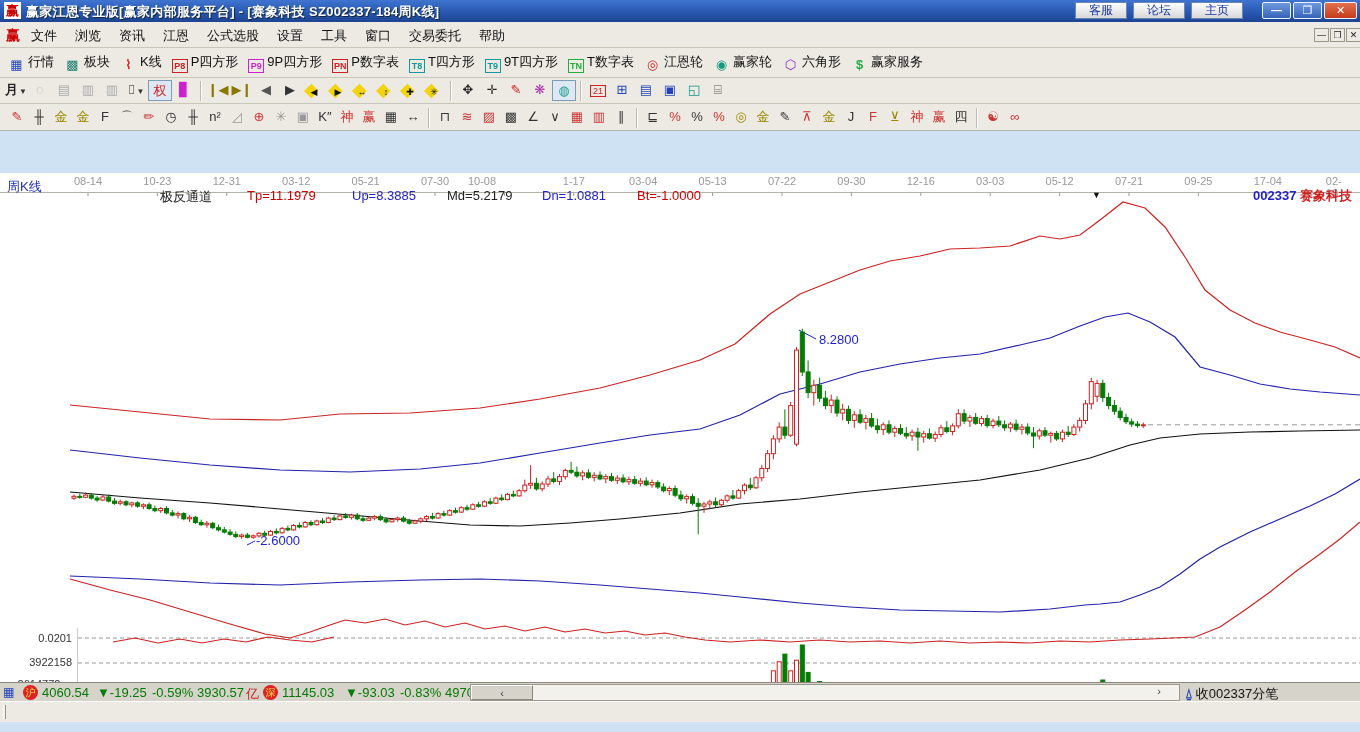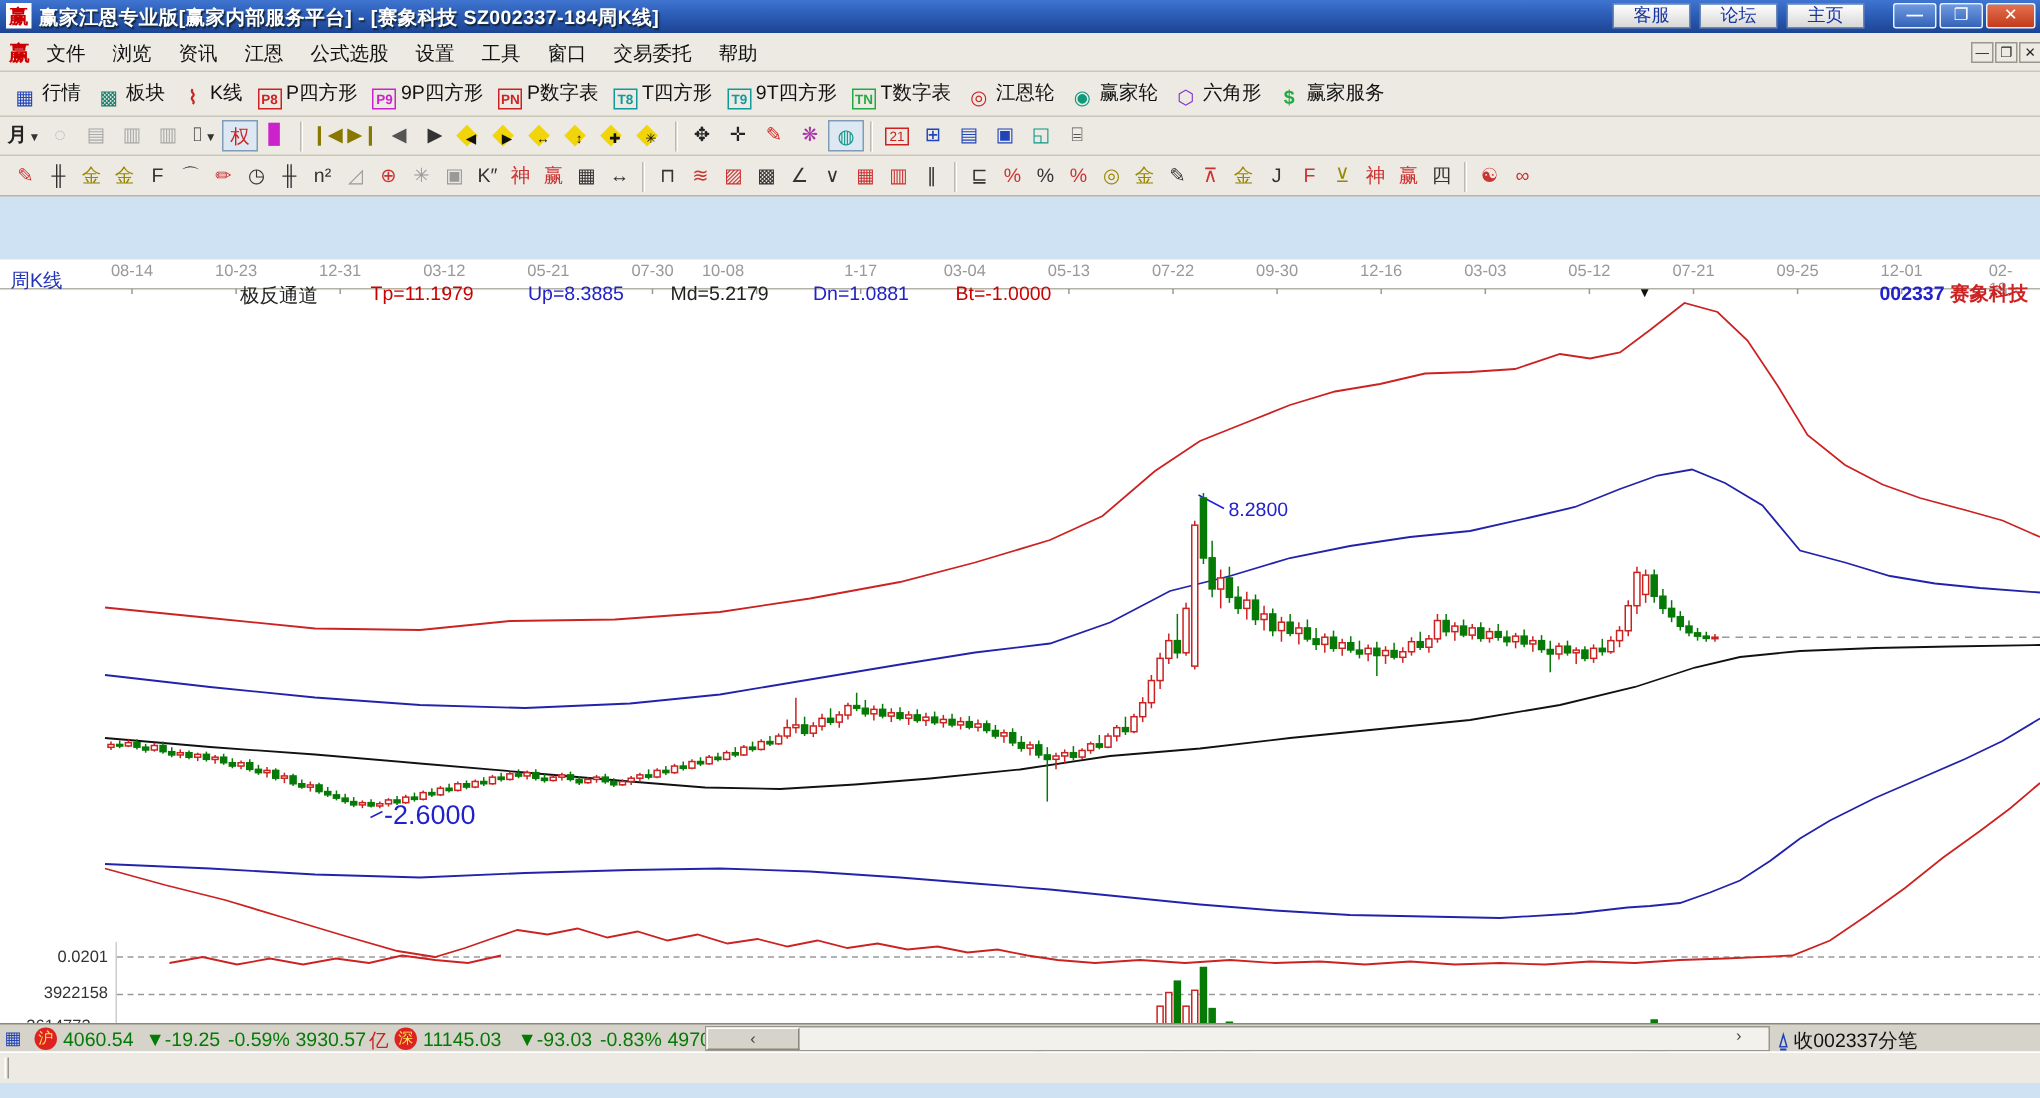--- a/index.html
+++ b/index.html
@@ -55,21 +55,21 @@
   .t3-btn { display:inline-block; width:22px; height:20px; text-align:center; line-height:19px;
     font-size:13px; cursor:pointer; vertical-align:top; }
   
   #chart { position:absolute; top:131px; left:0; width:1360px; height:551px; background:#fff;margin-top:42px; }
   #chart-svg { position:absolute; left:0; top:0; }
   .date-tick { position:absolute; top:2px; transform:translateX(-50%); font-size:11px; color:#999; }
   #period-label { position:absolute; left:7px; top:5px; color:#2233bb; font-size:13px; }
   .ind-item { position:absolute; top:15px; font-size:13px; white-space:nowrap; }
   #stock-label { position:absolute; right:8px; top:14px; font-size:13px; font-weight:bold; }
   #ann-high { position:absolute; left:819px; top:159px; color:#2222cc; font-size:13px; }
-  #ann-low  { position:absolute; left:256px; top:360px; color:#2222cc; font-size:18px; }
+  #ann-low  { position:absolute; left:256px; top:360px; color:#2222cc; font-size:13px; }
   #peak-marker { position:absolute; left:1092px; top:17px; color:#111; font-size:9px; }
   .vol-label { position:absolute; right:1288px; width:66px; text-align:right; font-size:11px; color:#333; white-space:nowrap; }
   .corner-btn { position:absolute; width:17px; height:15px; background:#ece9e0; border:1px solid #9a978c;
     font-size:9px; text-align:center; line-height:13px; color:#333; cursor:pointer; }
   
   #indexbar { position:absolute; top:682px; left:0; width:1360px; height:19px;
     background:#d6d3ca; border-top:1px solid #8a877c; font-size:13px; }
   .idx-ico { position:absolute; top:2px; width:15px; height:15px; border-radius:50%;
     background:#d22; color:#ffe34d; font-size:10px; line-height:15px; text-align:center; }
   .idx-txt { position:absolute; top:2px; color:#067a06; white-space:nowrap; }
@@ -724,21 +724,21 @@
       <span class="date-tick" style="left: 573.8px;">1-17</span>
       <span class="date-tick" style="left: 643.2px;">03-04</span>
       <span class="date-tick" style="left: 712.6px;">05-13</span>
       <span class="date-tick" style="left: 782px;">07-22</span>
       <span class="date-tick" style="left: 851.4px;">09-30</span>
       <span class="date-tick" style="left: 920.8px;">12-16</span>
       <span class="date-tick" style="left: 990.2px;">03-03</span>
       <span class="date-tick" style="left: 1059.6px;">05-12</span>
       <span class="date-tick" style="left: 1129px;">07-21</span>
       <span class="date-tick" style="left: 1198.4px;">09-25</span>
-      <span class="date-tick" style="left: 1267.8px;">12-01</span>
+      <span class="date-tick" style="left: 1267.8px;">17-04</span>
       <span class="date-tick" style="left: 1337.2px;">02-12</span>
     </div>
   <div id="indicator-row">
       <span class="ind-item" style="left: 160px; color: rgb(34, 34, 34);">极反通道</span>
       <span class="ind-item" style="left: 247px; color: rgb(204, 0, 0);">Tp=11.1979</span>
       <span class="ind-item" style="left: 352px; color: rgb(34, 34, 204);">Up=8.3885</span>
       <span class="ind-item" style="left: 447px; color: rgb(34, 34, 34);">Md=5.2179</span>
       <span class="ind-item" style="left: 542px; color: rgb(34, 34, 204);">Dn=1.0881</span>
       <span class="ind-item" style="left: 637px; color: rgb(204, 0, 0);">Bt=-1.0000</span>
     </div>

